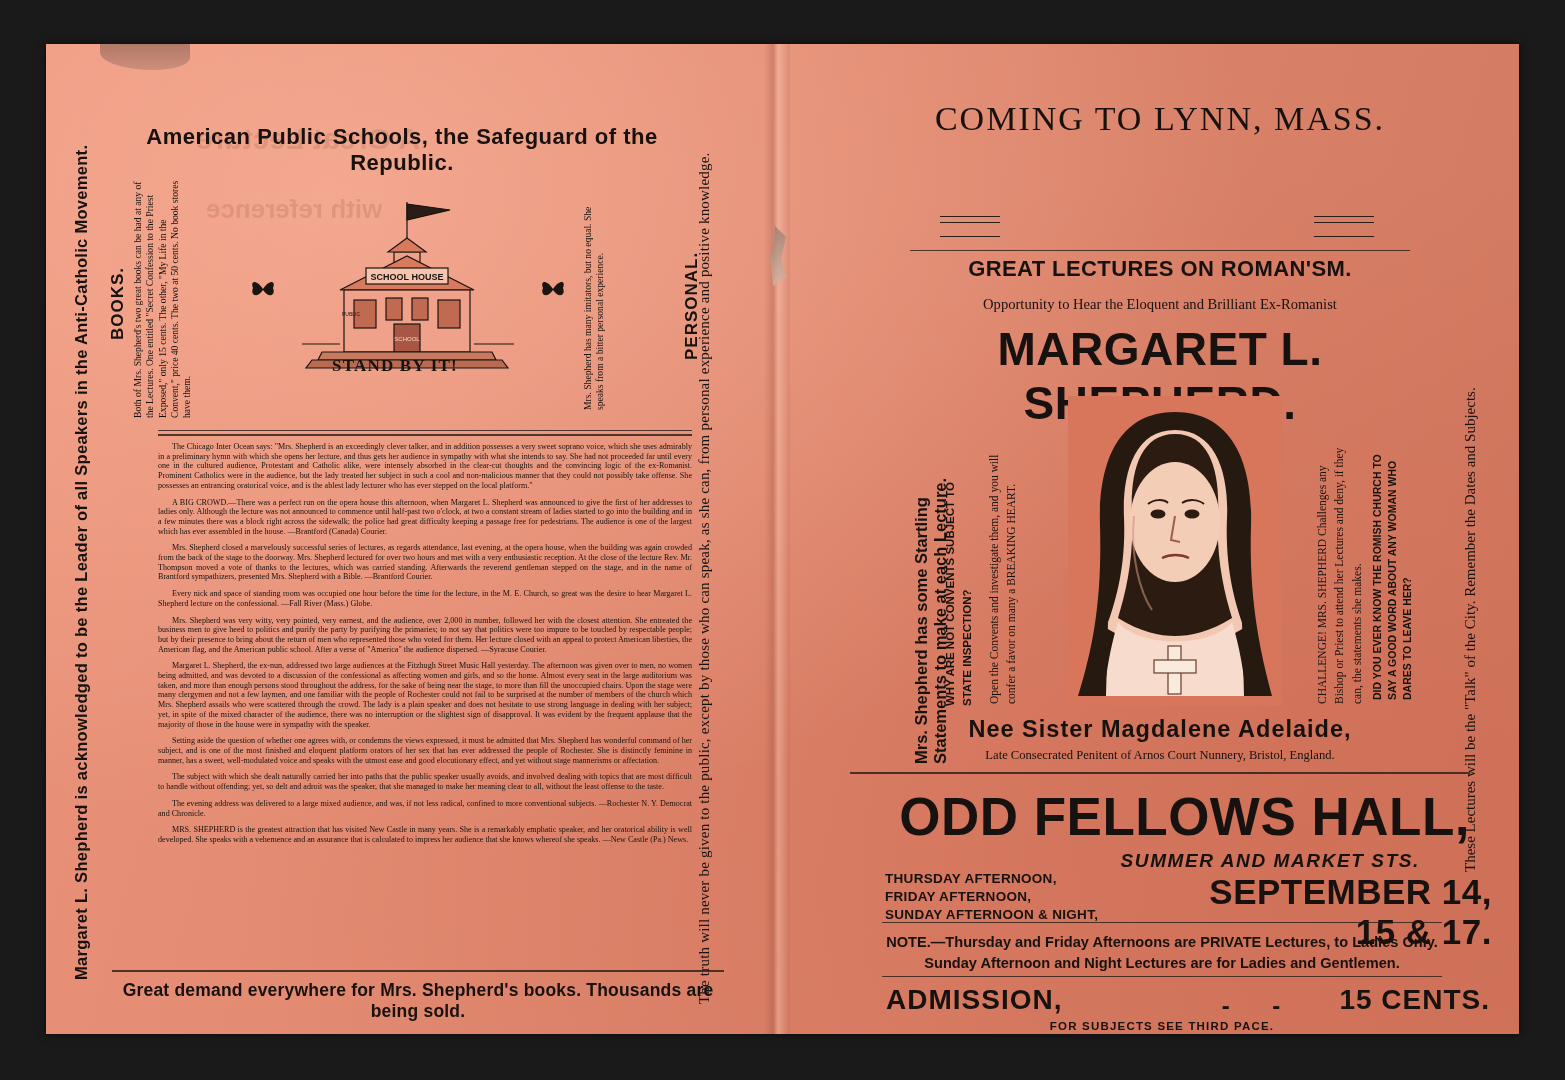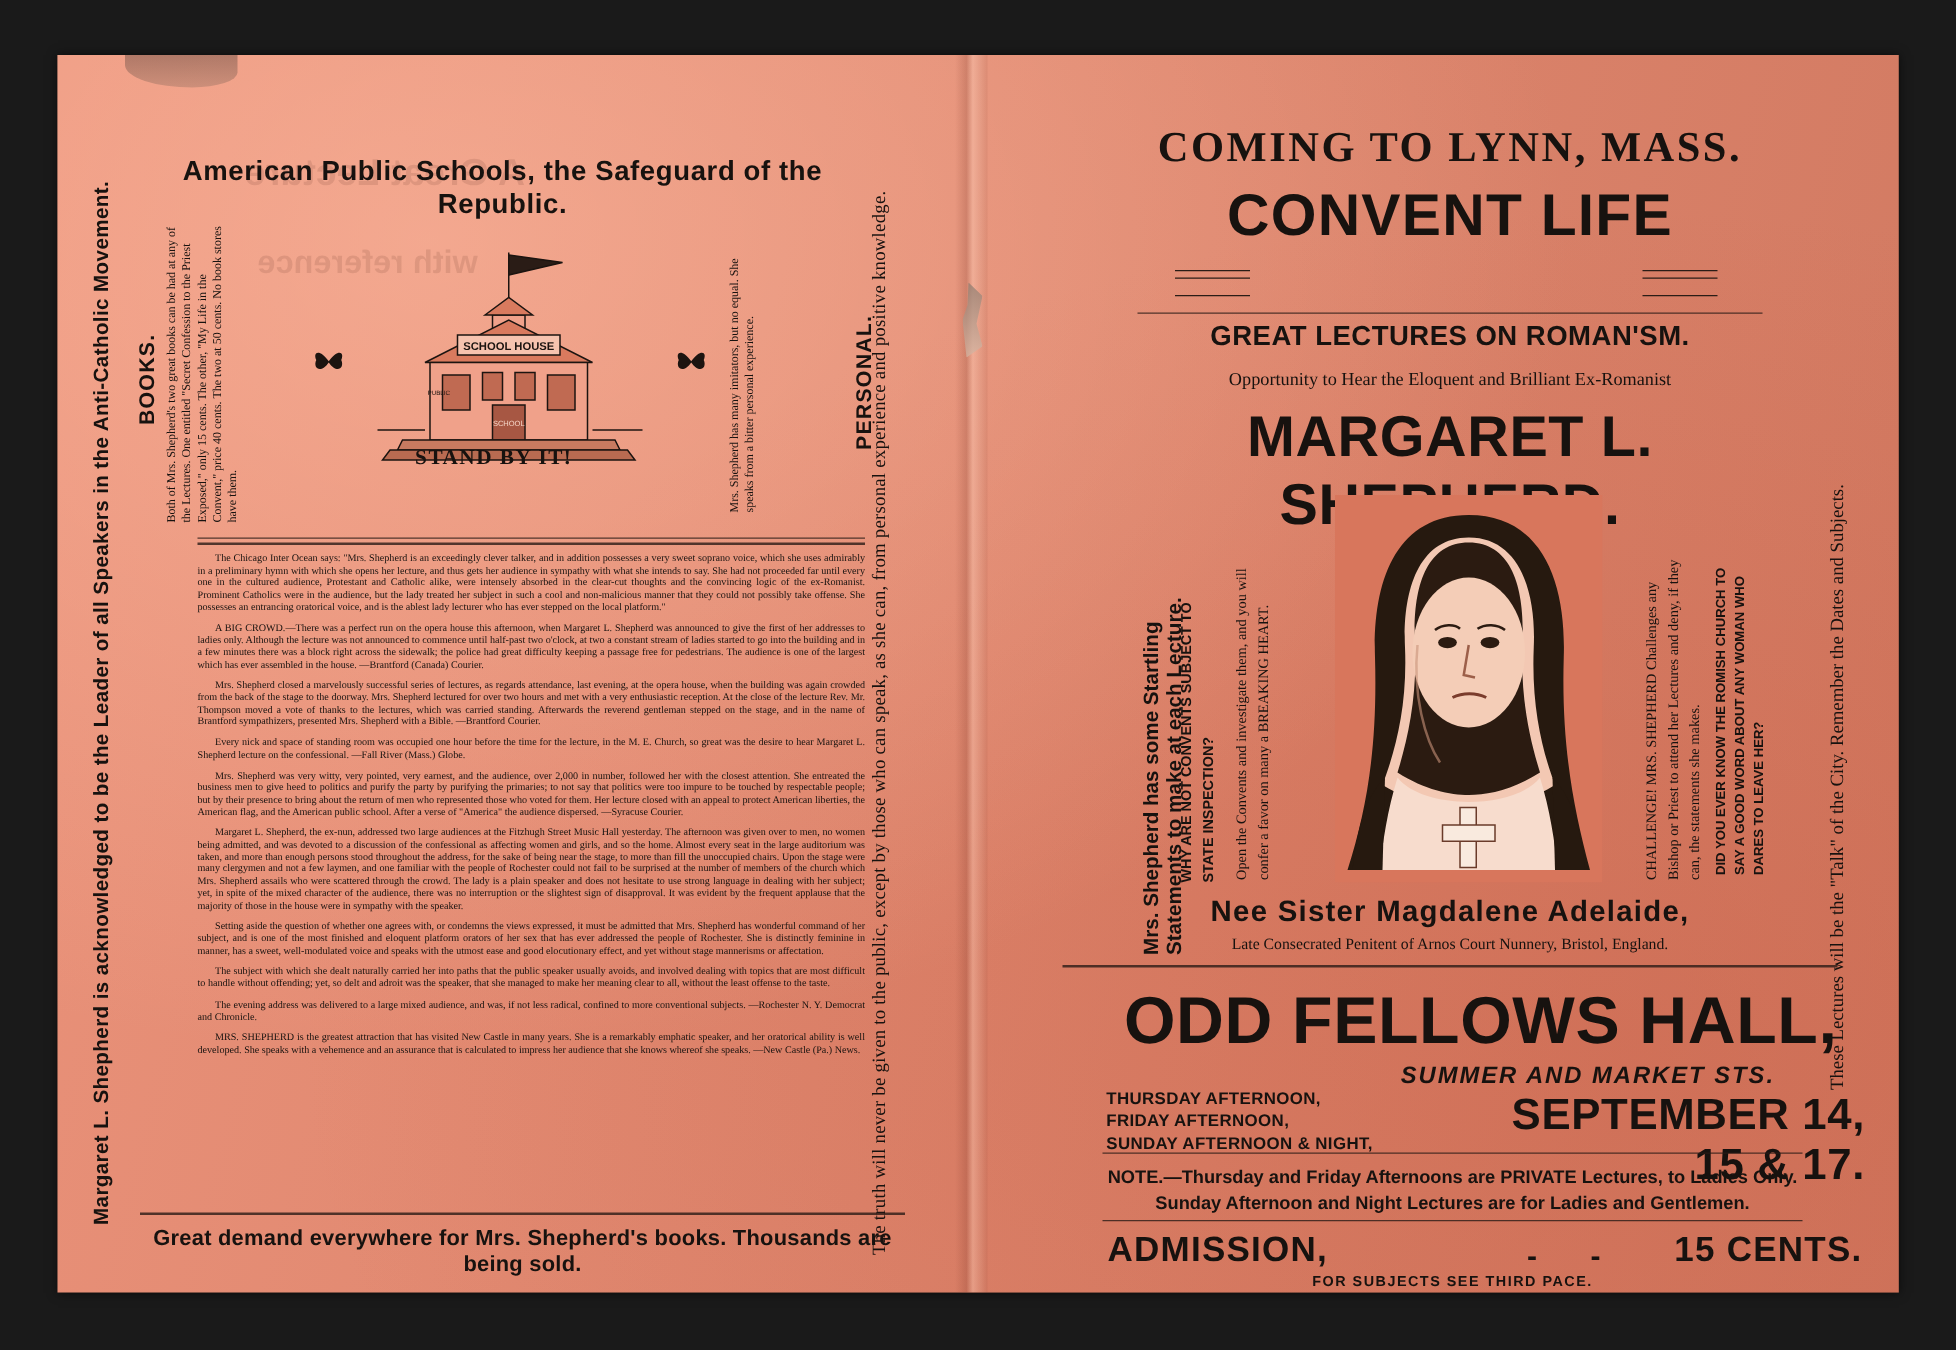--- a/index.html
+++ b/index.html
@@ -114,21 +114,21 @@
   .bottom-left{
     position:absolute;left:66px;top:936px;width:612px;text-align:center;
     font-weight:bold;font-size:17.5px;letter-spacing:.2px;
   }
 
   
   #right{position:absolute;left:744px;top:0;width:729px;height:990px;}
 
   .r-line1{
     position:absolute;left:100px;top:56px;width:540px;text-align:center;
-    font-family:"Liberation Serif",serif;font-weight:bold;
+    font-family:"Liberation Serif",serif;font-weight:normal;
     font-size:34px;letter-spacing:2px;
   }
   .r-convent{
     position:absolute;left:90px;top:100px;width:560px;text-align:center;
     font-weight:bold;font-size:47px;letter-spacing:1px;
     font-family:"Liberation Sans",sans-serif;
   }
   .r-exposed{
     position:absolute;left:160px;top:160px;width:420px;text-align:center;
     font-family:"Liberation Serif",serif;font-weight:bold;
@@ -321,21 +321,20 @@
         <p>MRS. SHEPHERD is the greatest attraction that has visited New Castle in many years. She is a remarkably emphatic speaker, and her oratorical ability is well developed. She speaks with a vehemence and an assurance that is calculated to impress her audience that she knows whereof she speaks. —New Castle (Pa.) News.</p>
       </div>
 
     <div class="rule" style="left:66px;top:926px;width:612px;height:2px;"></div>
     <div class="bottom-left">Great demand everywhere for Mrs. Shepherd's books.   Thousands are being sold.</div>
   </div>
 
   <div id="right">
 
     <div class="r-line1">COMING TO LYNN, MASS.</div>
-    <div class="r-convent">CONVENT LIFE</div>
 
     <div class="exp-rules" style="left:150px;top:172px;"></div>
     <div class="exp-rules" style="left:150px;top:178px;"></div>
     <div class="exp-rules" style="left:150px;top:192px;"></div>
     <div class="exp-rules" style="left:524px;top:172px;"></div>
     <div class="exp-rules" style="left:524px;top:178px;"></div>
     <div class="exp-rules" style="left:524px;top:192px;"></div>
 
     <div class="rule" style="left:120px;top:206px;width:500px;"></div>
     <div class="r-great">GREAT LECTURES ON ROMAN'SM.</div>

